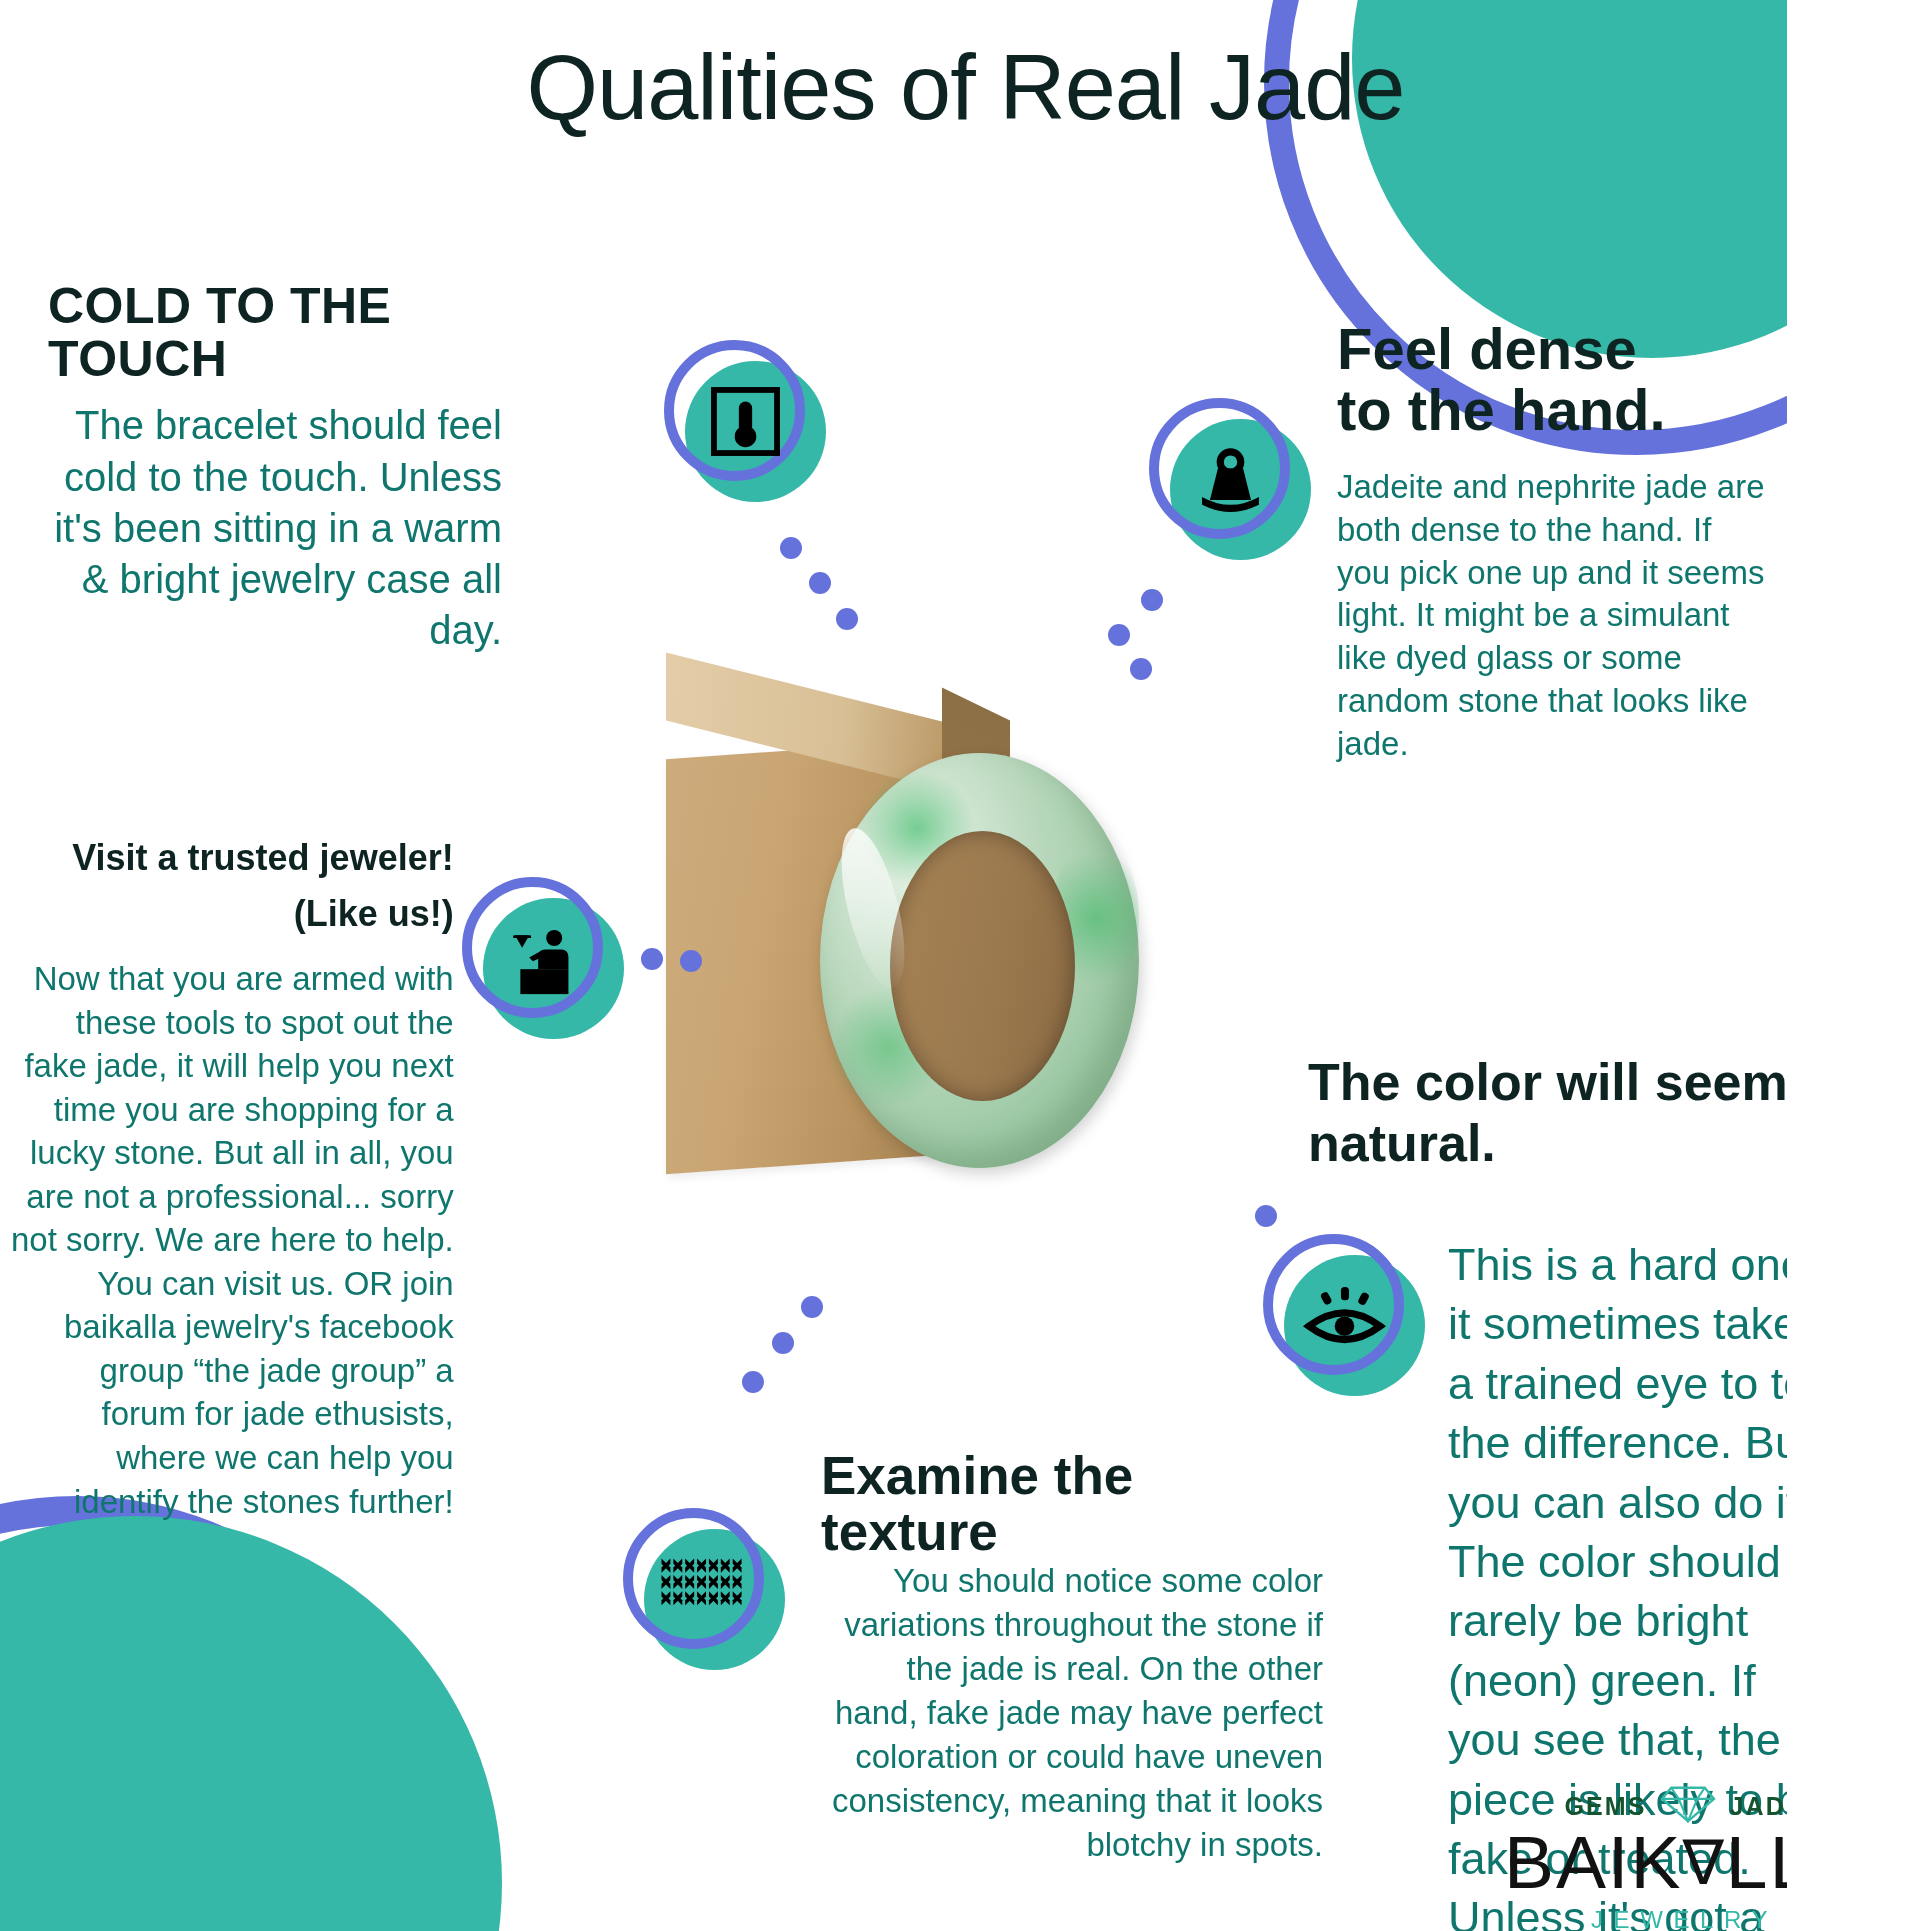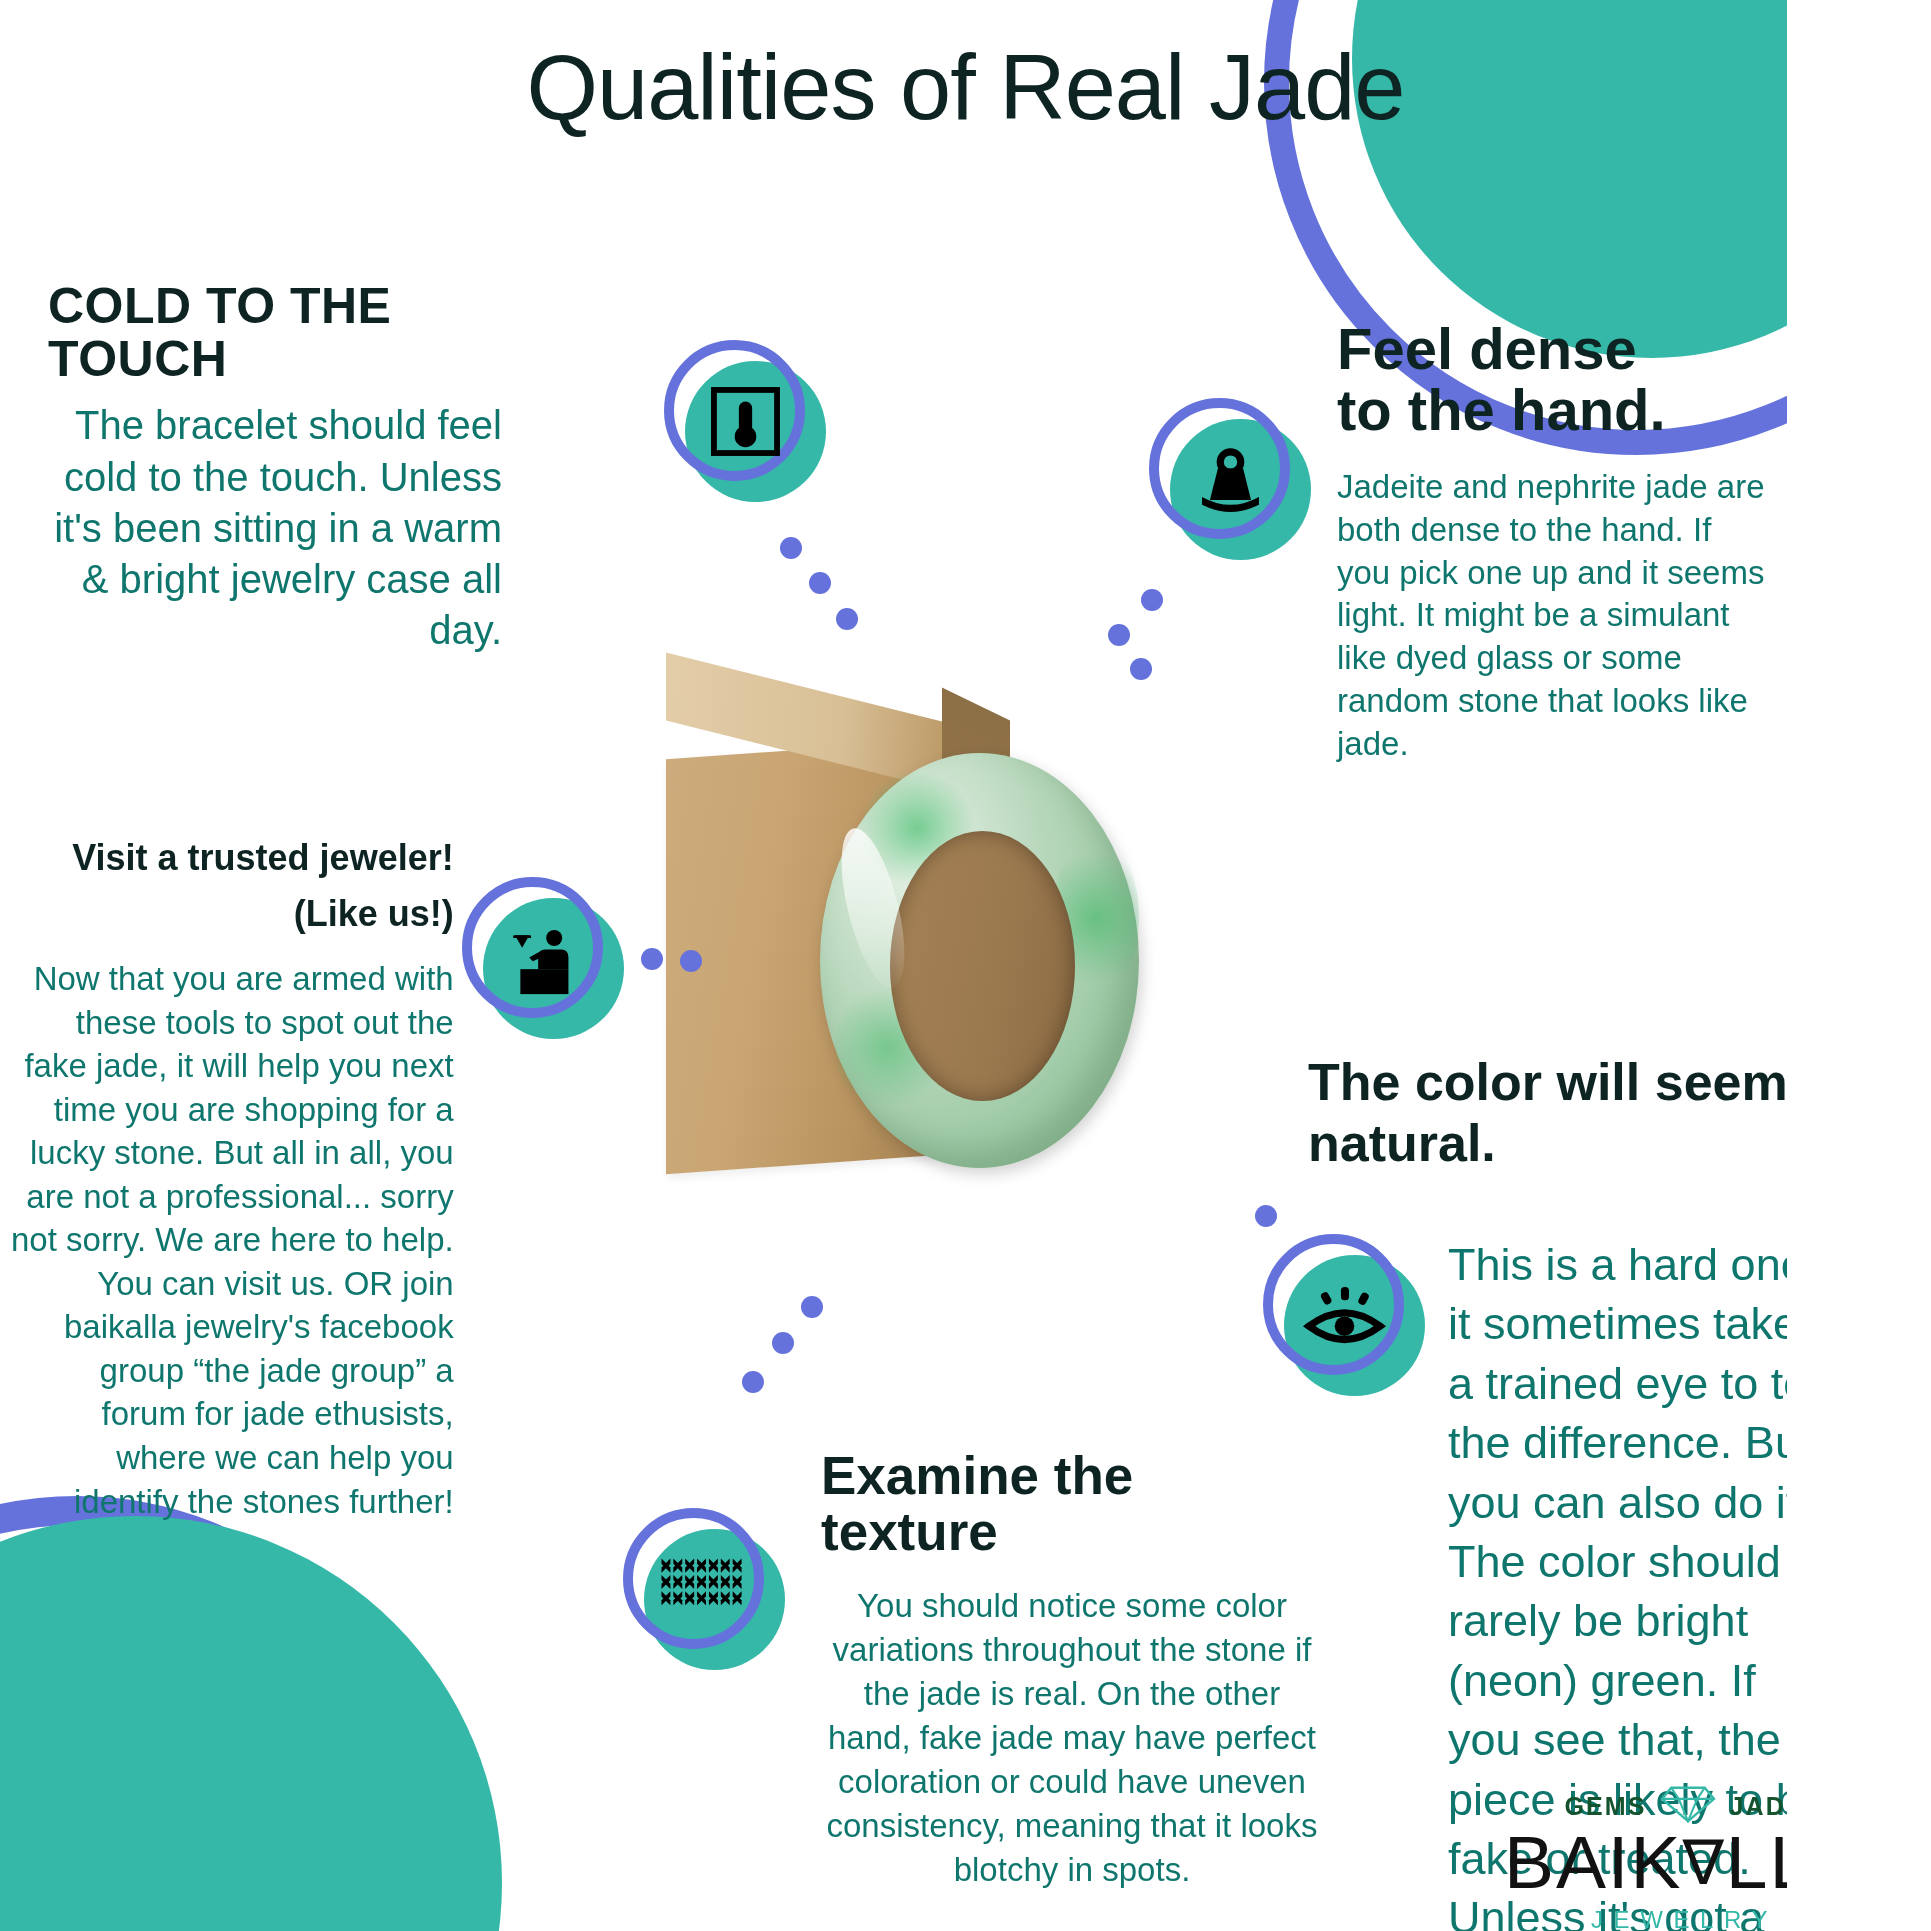--- a/index.html
+++ b/index.html
@@ -78,21 +78,21 @@
   #sec-jeweler .heading{font-size:36px;text-align:right;line-height:1.55;}
   #sec-jeweler .body{font-size:33px;text-align:right;margin-top:15.4px;font-weight:300;line-height:1.32;}
 
   #sec-color{position:absolute;left:1308px;top:1052px;width:541px;}
   #sec-color .heading{font-size:52px;text-align:left;line-height:1.18;}
   #sec-color .body{position:absolute;left:140px;top:183px;width:381px;
     font-size:45px;text-align:left;font-weight:300;line-height:1.32;}
 
   #sec-texture{position:absolute;left:821px;top:1448px;width:502px;}
   #sec-texture .heading{font-size:53px;text-align:left;}
-  #sec-texture .body{font-size:33px;text-align:center;margin-top:25px;font-weight:300;line-height:1.33;}
+  #sec-texture .body{font-size:33px;text-align:right;font-weight:300;line-height:1.33;}
 
   
   .photo{position:absolute;left:666px;top:710px;width:463px;height:541px;}
   .wood{
     position:absolute;left:0;top:39px;width:290px;height:415px;
     background:linear-gradient(100deg,#cdab7c 0%,#c9a573 35%,#b8935f 70%,#a07d4e 100%);
     transform:skewY(-4deg);
     box-shadow:1.9px 3.9px 9.7px rgba(0,0,0,.08);
   }
   .wood-top{

